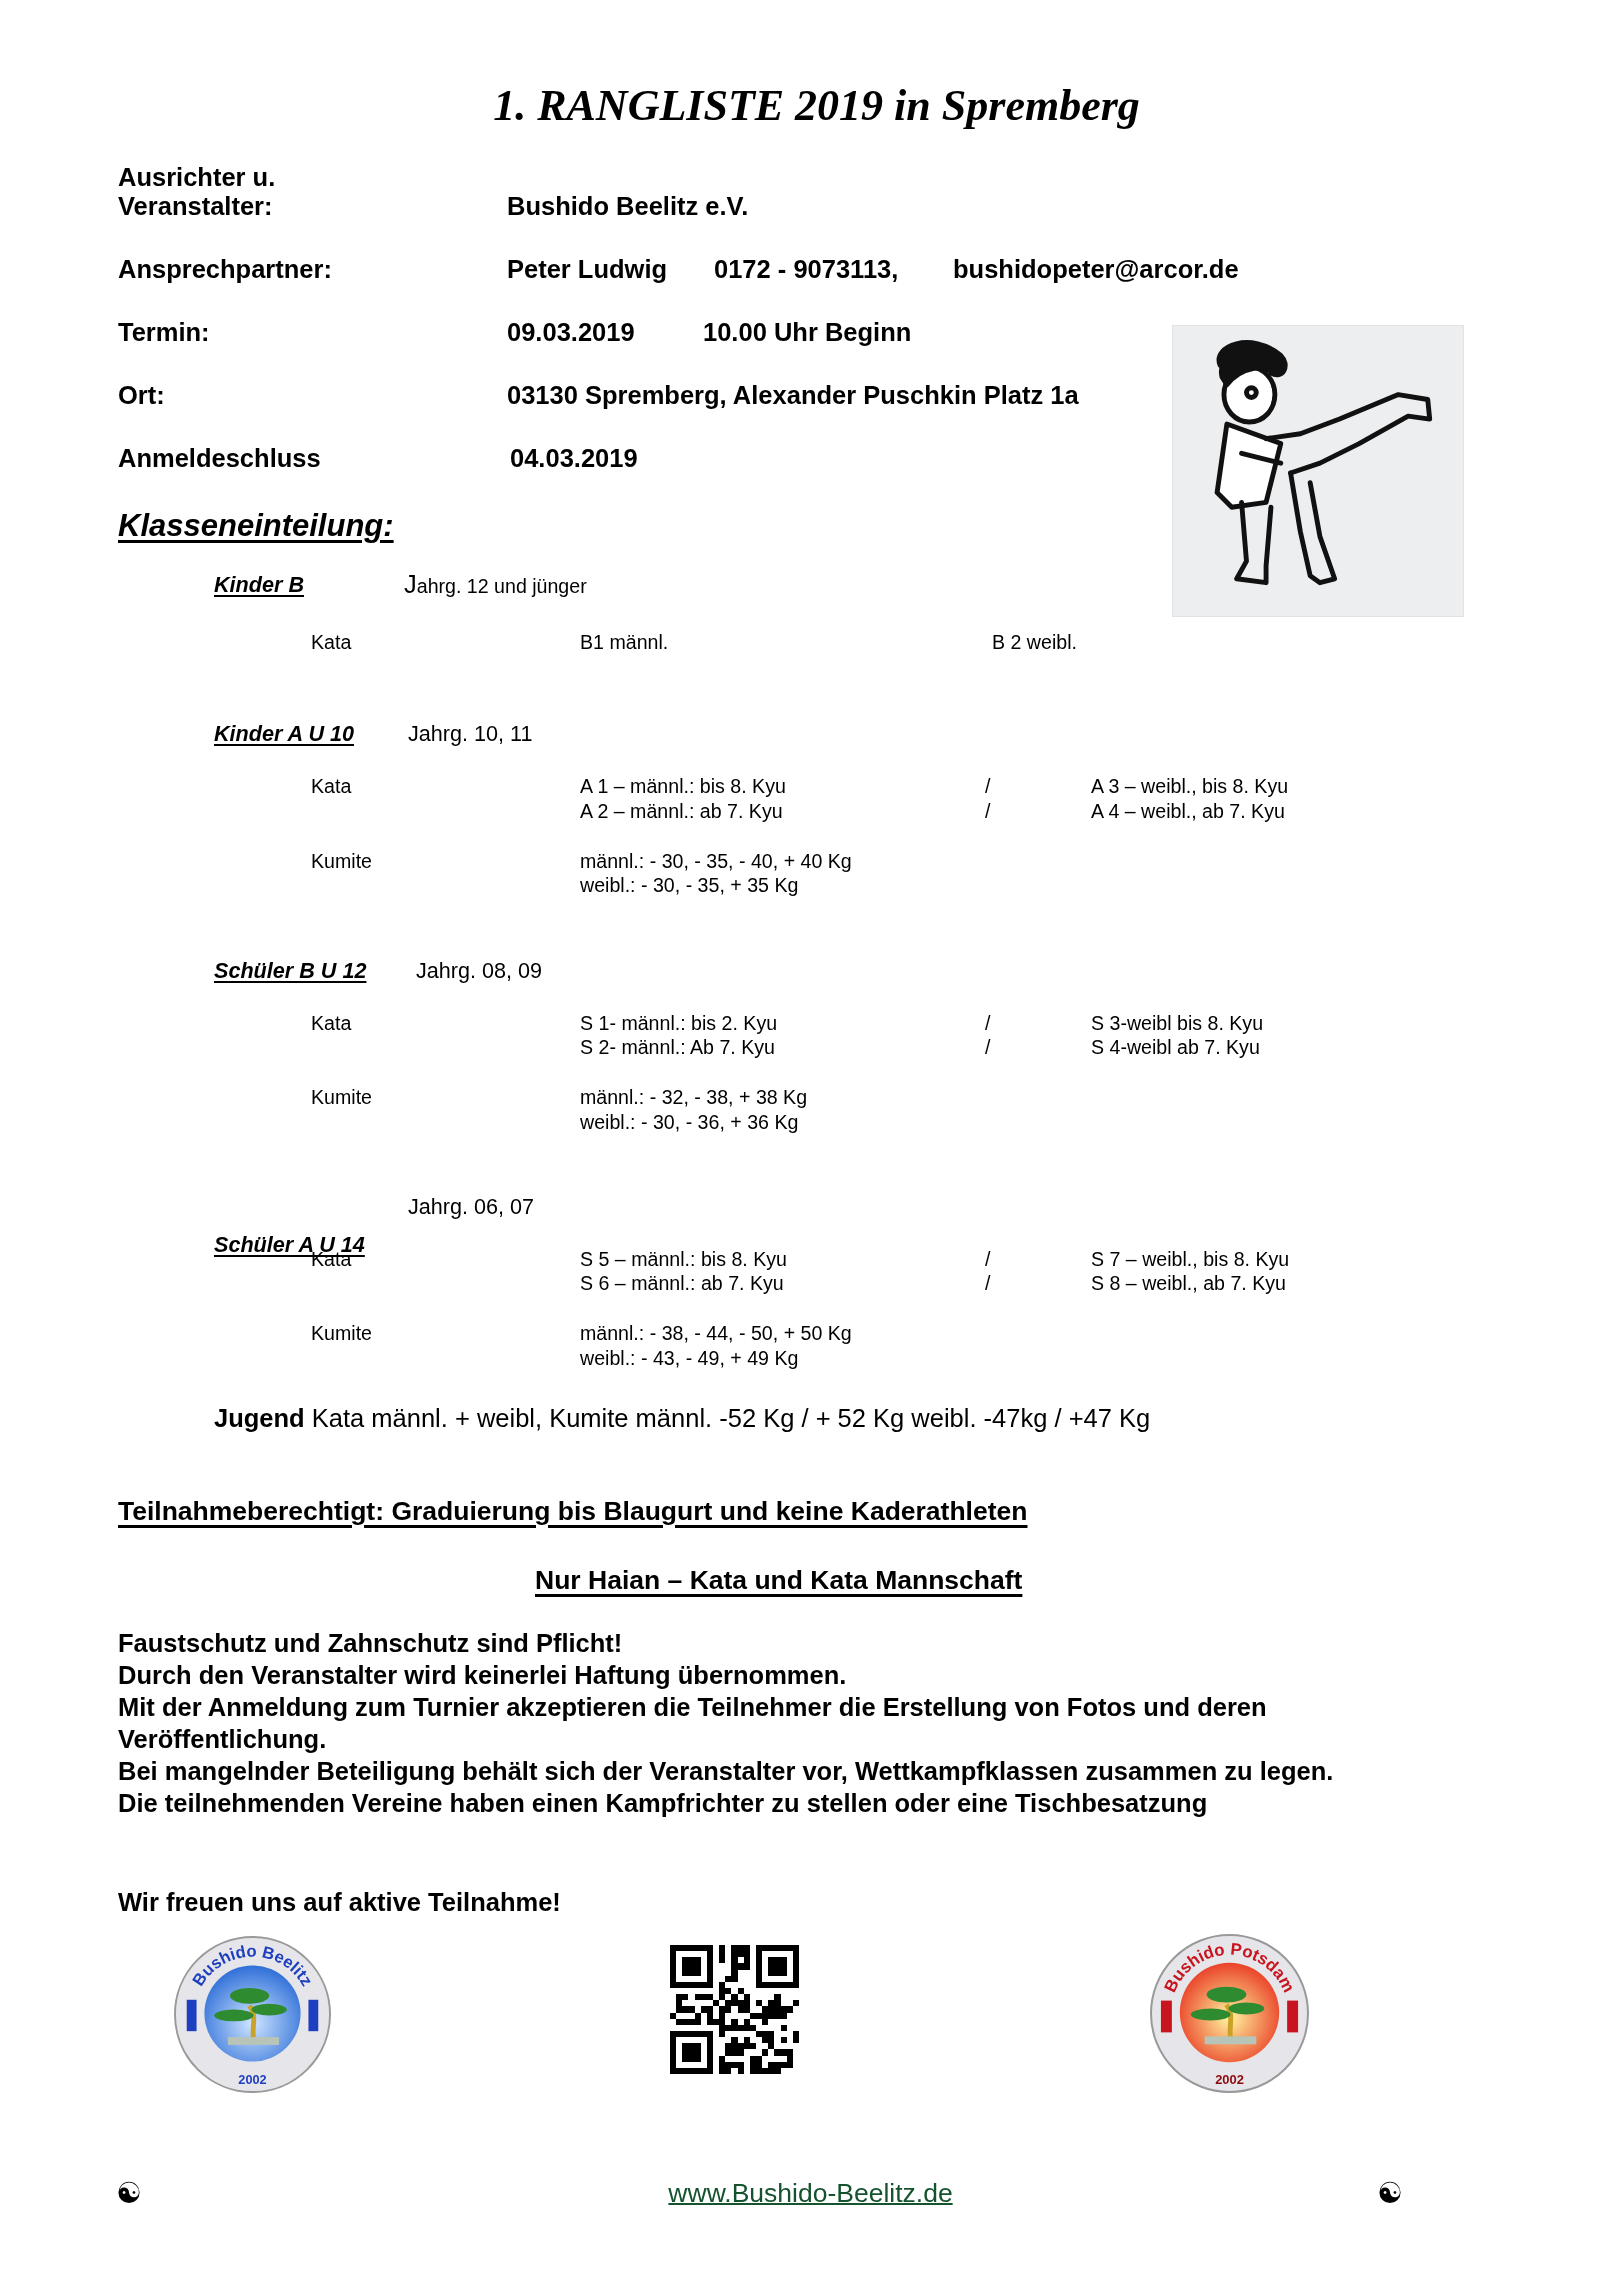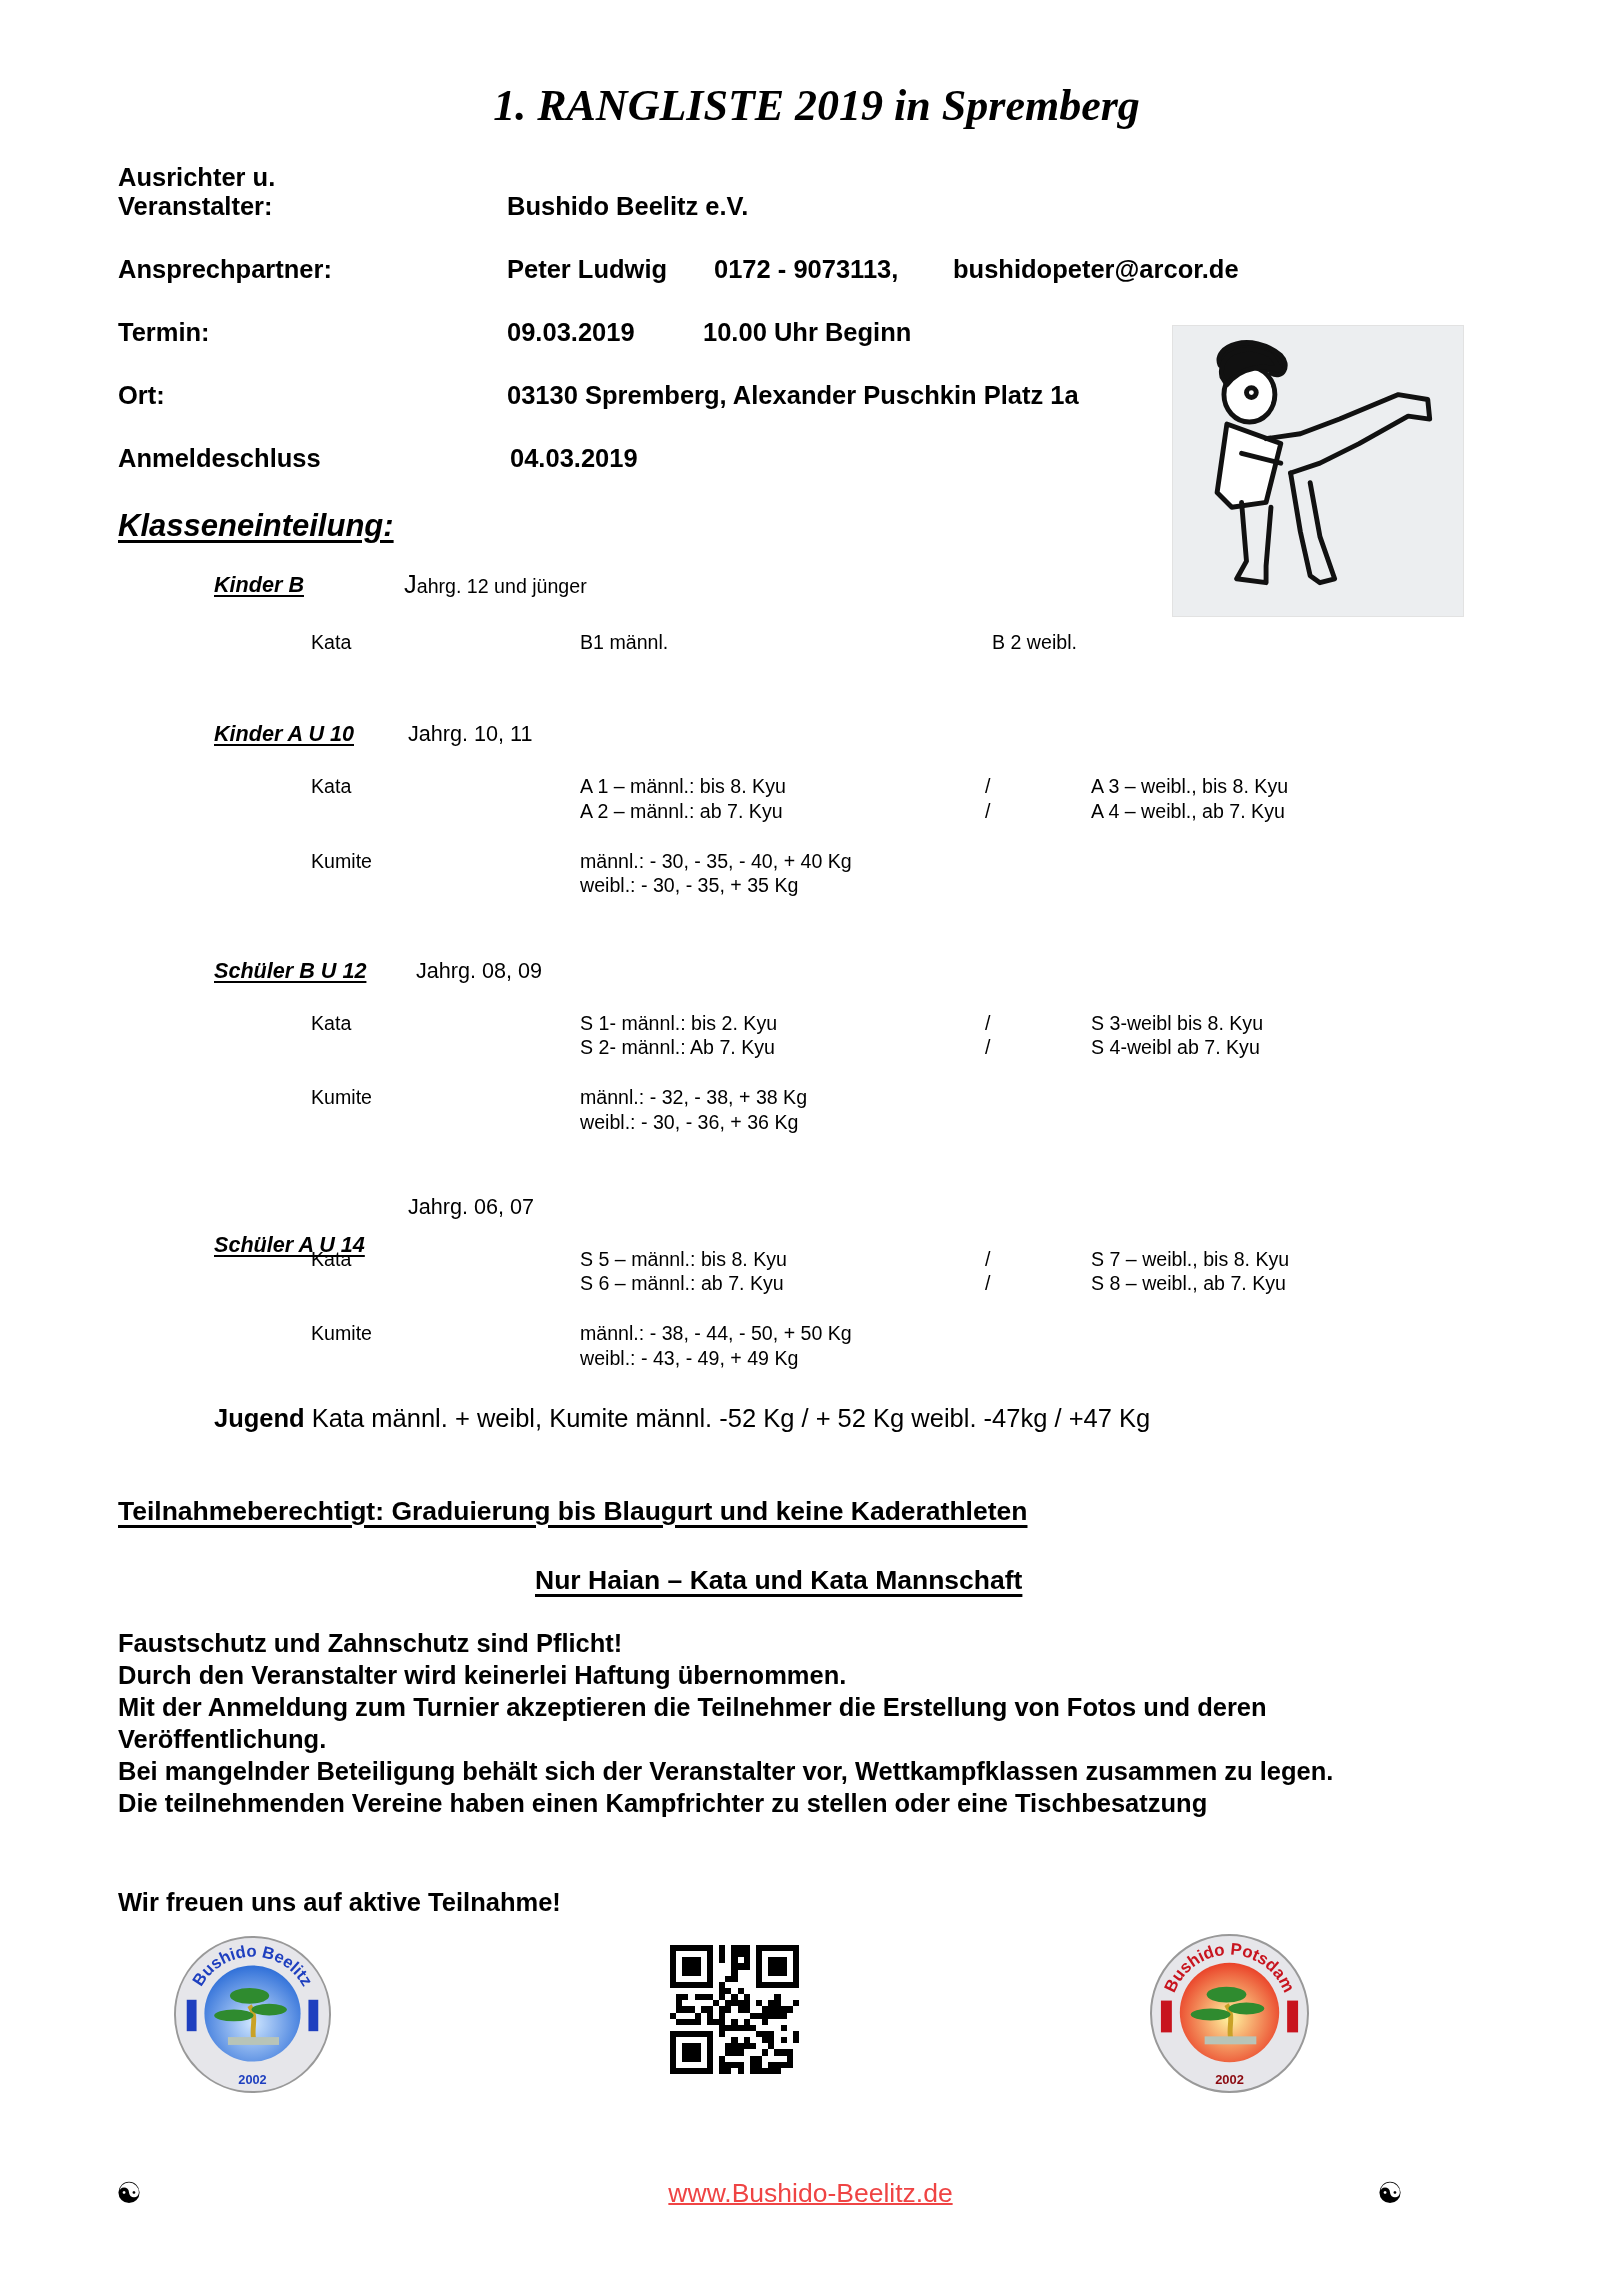--- a/index.html
+++ b/index.html
@@ -25,21 +25,21 @@
   .slash { left:985px; }
   .col3 { left:1091px; }
   .jugend { left:214px; top:1404px; font-size:25.5px; }
   .jugend b { font-weight:bold; }
   .u-bold { font-weight:bold; font-size:26.5px; text-decoration:underline; text-decoration-thickness:2.9px; text-underline-offset:4.9px; }
   .notes { left:118px; top:1627px; font-weight:bold; font-size:25.5px; line-height:32px; white-space:normal; width:1392px; }
   .notes div { white-space:nowrap; }
   .closing { left:118px; top:1888px; font-weight:bold; font-size:25.5px;text-align:right; }
   .photo { left:1172px; top:325px; width:290px; height:290px; background:#eceef0; border:1px solid #e2e2e2; }
   .footer-link { left:0; width:1621px; top:2178px; text-align:center; font-size:26.5px; color:#0000d8; }
-  .footer-link a { color:#ef4444; text-decoration:underline; text-decoration-thickness:2px; }
+  .footer-link a { color:#14532d; text-decoration:underline; text-decoration-thickness:2px; }
   .yin { top:2176px; font-size:29px; }
 </style>
 </head>
 <body>
 
 <div class="abs title"><span>1. RANGLISTE 2019 in Spremberg</span></div>
 
 <div class="abs b26 lbl" style="top:163px">Ausrichter u.</div>
 <div class="abs b26 lbl" style="top:192px">Veranstalter:</div>
 <div class="abs b26 val" style="top:192px">Bushido Beelitz e.V.</div>

